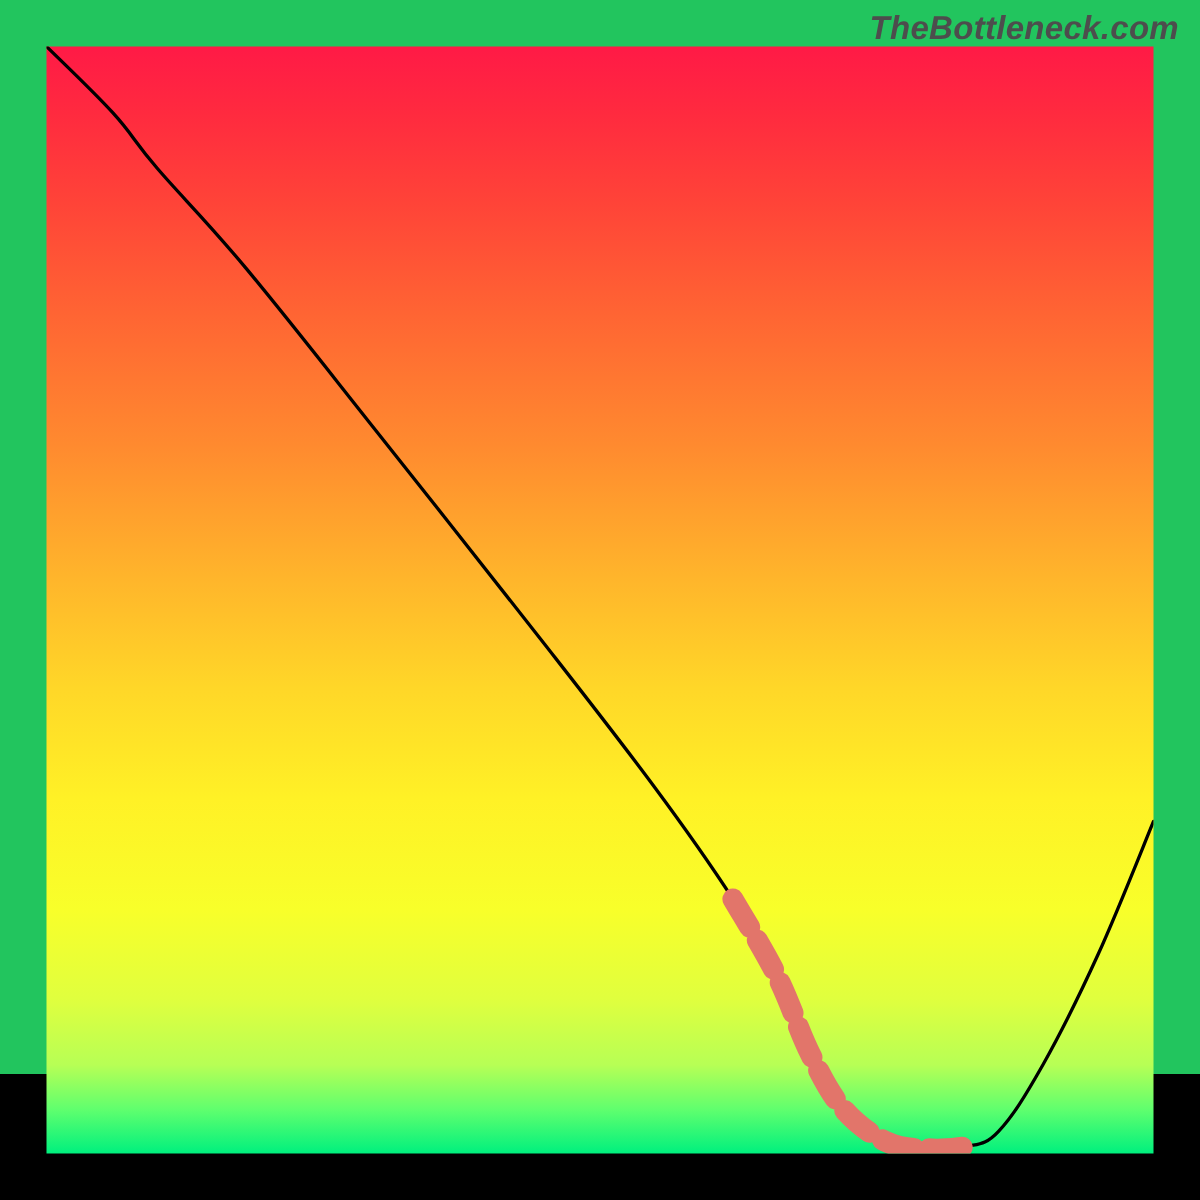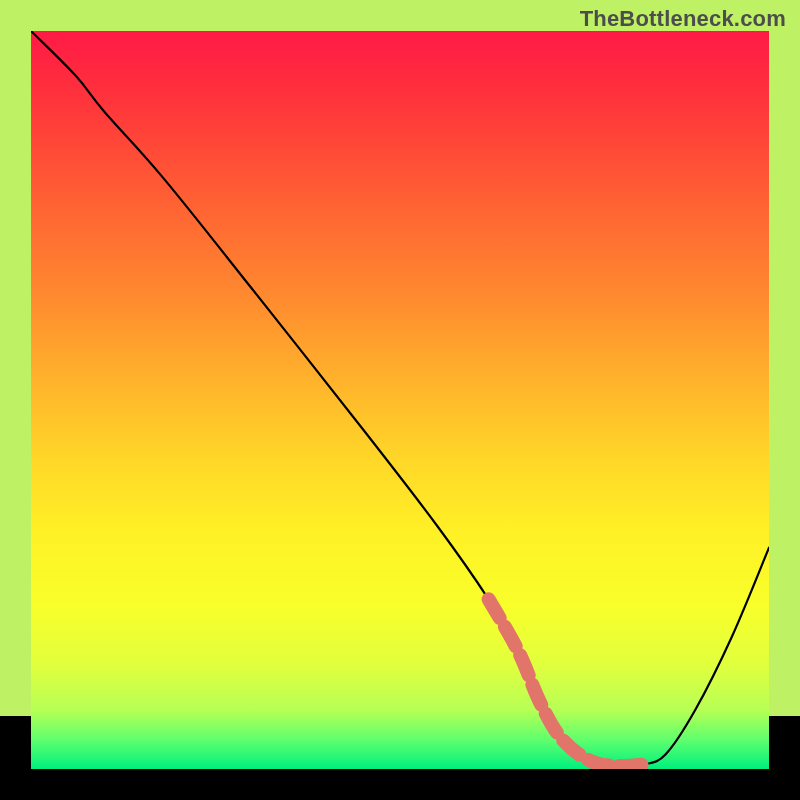--- a/index.html
+++ b/index.html
@@ -8,21 +8,22 @@
     width: 800px;
     height: 800px;
     background: #000;
     font-family: Arial, Helvetica, sans-serif;
     overflow: hidden;
   }
   .container {
     position: relative;
     width: 800px;
     height: 716px;
-    background: #bef264;
+    background: #22c55e;
+    font-style: italic;
   }
   .attribution {
     position: absolute;
     top: 6px;
     right: 14px;
     color: #4d4d4d;
     font-size: 22px;
     font-weight: 600;
     letter-spacing: 0.2px;
     z-index: 5;

